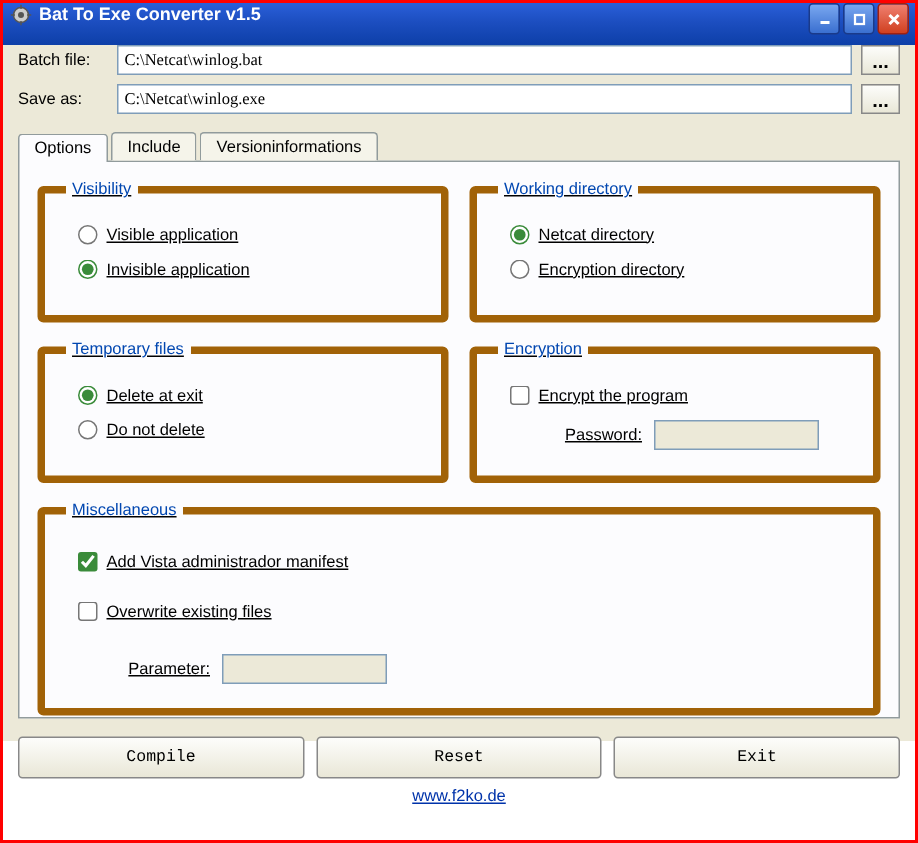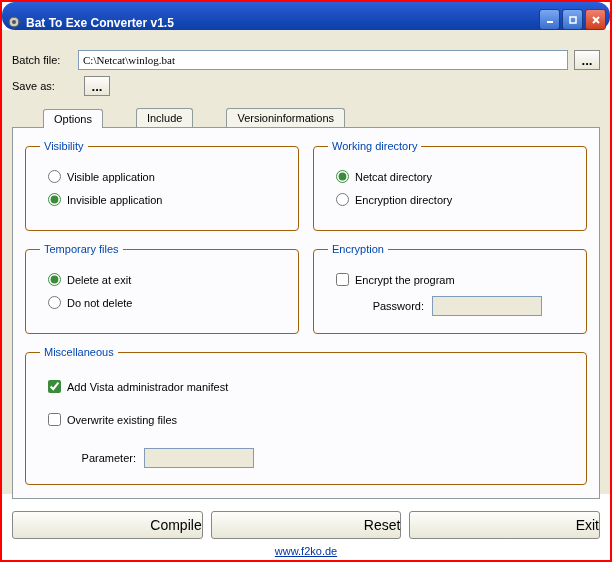--- a/index.html
+++ b/index.html
@@ -1,42 +1,42 @@
 <!DOCTYPE html>
 <html><head>
 <meta charset="utf-8">
 <style>
 * { box-sizing: border-box; margin: 0; padding: 0; }
 body { font-family: Tahoma, sans-serif; font-size: 11px; background: #fff; width: 612px; height: 562px; border: 2px solid red; overflow: hidden; }
-.titlebar { height: 28px; background: linear-gradient(to bottom, #2a5fd9, #1c4ec0 45%, #0d3fa8); display: flex; align-items: flex-end; padding: 0 4px; color: #fff; font-weight: bold; font-size: 12px; border-radius: 13px; }
+.titlebar { height: 28px; background: linear-gradient(to bottom, #2a5fd9, #1c4ec0 45%, #0d3fa8); display: flex; align-items: flex-start; padding: 0 4px; color: #fff; font-weight: bold; font-size: 12px; }
 .titlebar .icon { width: 16px; height: 16px; margin-right: 4px; display: flex; align-items: center; justify-content: center; }
 .titlebar .spacer { flex: 1; }
 .tbtn { width: 21px; height: 21px; margin-left: 2px; border: 1px solid #1a3a8a; border-radius: 3px; background: linear-gradient(to bottom, #7aa8f0, #3a6fd0); color: #fff; display: flex; align-items: center; justify-content: center; cursor: pointer; font-family: Arial; }
 .tbtn.close { background: linear-gradient(to bottom, #f08070, #d04020); border-color: #a02010; }
-.client { background: #ece9d8; height: 464px; padding: 20px 10px 4px 10px; }
+.client { background: #ece9d8; height: 464px; padding: 0 10px 4px 10px; }
 .row { display: flex; align-items: center; margin-bottom: 6px; }
 .row label { width: 66px; }
 .textbox { flex: 1; height: 20px; border: 1px solid #7f9db9; background: #fff; padding: 2px 4px; font-family: Tahoma; font-size: 11px; }
 .browse { width: 26px; height: 20px; margin-left: 6px; border: 1px solid #888; background: linear-gradient(to bottom, #fdfdfb, #e9e7d7); cursor: pointer; font-weight: bold; }
 .tabs { margin-top: 12px; display: flex; }
-.tab { padding: 3px 10px; border: 1px solid #919b9c; border-bottom: none; background: #f5f4ea; margin-right: 2px; border-radius: 3px 3px 0 0; cursor: pointer; position: relative; margin-left: 31px; }
+.tab { padding: 3px 10px; border: 1px solid #919b9c; border-bottom: none; background: #f5f4ea; margin-right: 2px; border-radius: 3px 3px 0 0; cursor: pointer; position: relative; }
 .tab.active { background: #fcfcfe; z-index: 2; top: 1px; }
 .tabpanel { border: 1px solid #919b9c; background: #fcfcfe; padding: 12px; height: 372px; }
 .grid2 { display: grid; grid-template-columns: 1fr 1fr; gap: 12px 14px; }
-fieldset { border: 1px solid #a16207; border-radius: 4px; padding: 12px 14px 14px 14px; }
+fieldset { border: 5px solid #a16207; border-radius: 4px; padding: 12px 14px 14px 14px; text-decoration: underline; }
 legend { color: #0046b0; padding: 0 4px; }
 .opt { display: flex; align-items: center; margin: 6px 0 10px 8px; }
 .opt input { margin-right: 6px; }
 .fs-bottom { margin-top: 12px; }
 .pwrow { display: flex; align-items: center; margin: 8px 0 2px 8px; }
 .pwrow .lbl { width: 88px; text-align: right; margin-right: 8px; }
 .pwbox { width: 110px; height: 20px; border: 1px solid #7f9db9; background: #ece9d8; }
 .misc-grid { display: grid; grid-template-columns: 1fr; gap: 4px 14px; padding-top: 4px; }
 .btnrow { display: flex; gap: 8px; margin-top: 12px; }
-.bigbtn { flex: 1; height: 28px; border: 1px solid #888; background: linear-gradient(to bottom, #fdfdfb, #e9e7d7); cursor: pointer; font-family: Liberation Sans, sans-serif; font-size: 14px; border-radius: 3px; text-align: right; }
+.bigbtn { flex: 1; height: 28px; border: 1px solid #888; background: linear-gradient(to bottom, #fdfdfb, #e9e7d7); cursor: pointer; font-family: Liberation Mono, monospace; font-size: 11px; border-radius: 3px; }
 .footer { text-align: center; margin-top: 6px; }
 .footer a { color: #0033aa; }
 input[type=radio], input[type=checkbox] { accent-color: #3a8b3a; }
 </style>
 </head>
 <body>
 
 <div class="titlebar">
   <span class="icon">
     <svg width="14" height="14" viewBox="0 0 14 14">
@@ -70,20 +70,21 @@
 
 <div class="client">
 
   <div class="row">
     <label>Batch file:</label>
     <input class="textbox" type="text" value="C:\Netcat\winlog.bat" style="">
     <button class="browse">...</button>
   </div>
   <div class="row">
     <label>Save as:</label>
+    <input class="textbox" type="text" value="C:\Netcat\winlog.exe" style="">
     <button class="browse">...</button>
   </div>
 
   <div class="tabs">
     <div class="tab active">Options</div>
     <div class="tab">Include</div>
     <div class="tab">Versioninformations</div>
   </div>
 
   <div class="tabpanel">

